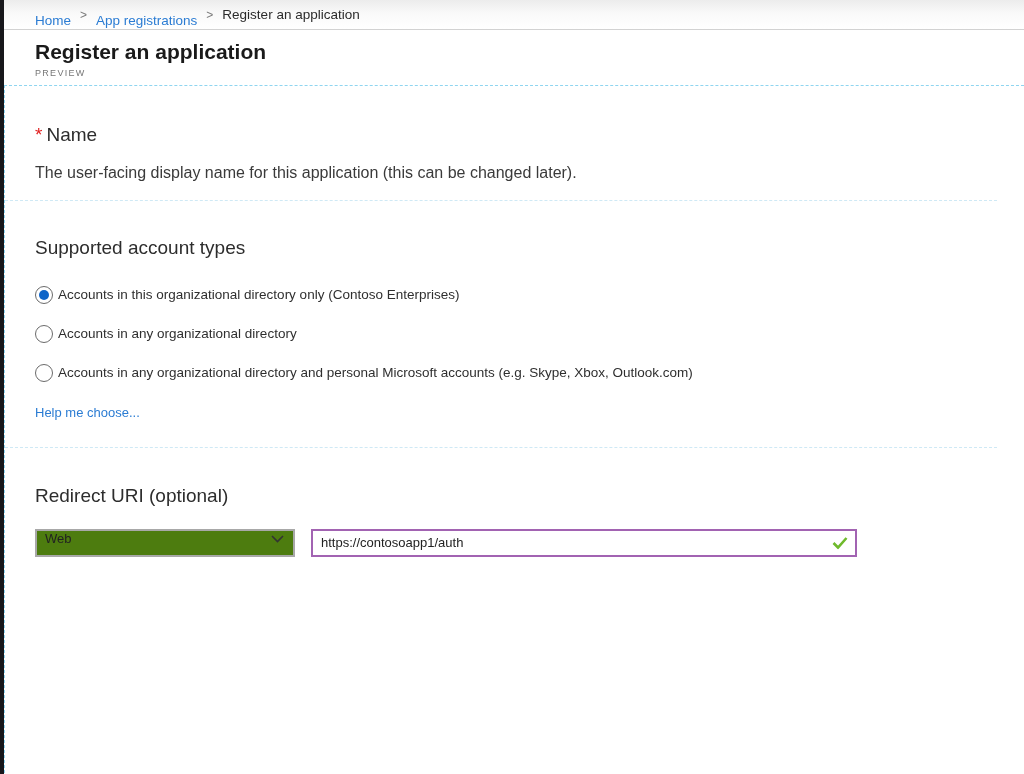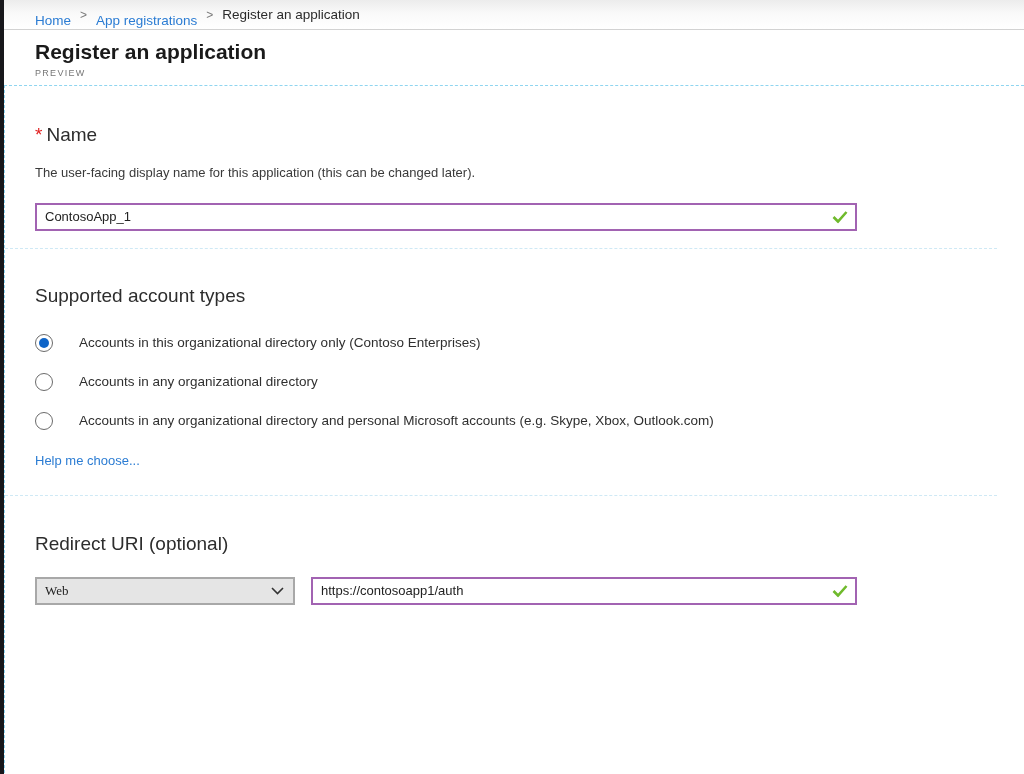--- a/index.html
+++ b/index.html
@@ -26,56 +26,56 @@
   .preview-badge { font-size: 9px; color: #767676; letter-spacing: 1.3px; margin-top: 3px; }
 
   
   .blade-content { margin-top: 7px;
     border-top: 1px dashed var(--blade-dashed, #8fd5f0);
     border-left: 1px dashed var(--blade-dashed, #8fd5f0);
     min-height: 693px; padding: 0 0 20px 30px; }
 
   .section-heading { font-size: 19px; font-weight: 400; color: #2d2d2d; }
   .req-mark { color: var(--required-red, #e02020); margin-right: 4px; }
-  .section-desc { font-size: 13px; color: #3a3a3a; margin-top: 17px; line-height: 19.5px; }
+  .section-desc { font-size: 16px; color: #3a3a3a; margin-top: 17px; line-height: 19.5px; }
 
   .h-name { margin-top: 38px; }
   .h-account { margin-top: 36px; }
   .h-redirect { margin-top: 37px; }
 
   .input-wrap { position: relative; background: #fff;
     border: 2px solid var(--input-dirty-border, #a263b2); height: 28px; }
   .input-wrap input { width: 100%; height: 100%; border: none; outline: none;
     padding: 0 28px 0 8px; font-size: 13px; color: #222; font-family: inherit; background: transparent; }
   .name-input-wrap { margin-top: 20px; width: 822px; }
   .valid-check { position: absolute; right: 7px; top: 50%; transform: translateY(-50%); }
   .valid-check svg { display: block; }
 
   .divider { border-top: 1px dashed #cfe9f5; width: 992px; margin-left: -30px; }
   .divider-1 { margin-top: 17px; }
   .divider-2 { margin-top: 26px; }
 
   .radio-group { margin-top: 27px; }
-  .radio-row { display: flex; align-items: center; gap: 26px; margin-bottom: 21px;
+  .radio-row { display: flex; align-items: center; gap: 5px; margin-bottom: 21px;
     font-size: 13.5px; color: #2f2f2f; cursor: pointer; }
   .radio-circle { width: 18px; height: 18px; border-radius: 50%;
     border: 1px solid #6b6b6b; background: #fff; position: relative; flex: 0 0 18px; }
   .radio-circle[data-selected="true"]::after { content: ""; position: absolute;
     left: 3px; top: 3px; right: 3px; bottom: 3px; border-radius: 50%;
     background: var(--radio-selected, #0f65c8); }
 
   .help-link { display: inline-block; font-size: 13px;
     color: var(--link-blue, #2b7cd3); cursor: pointer; }
 
   .redirect-desc { max-width: 812px; }
 
   .controls-row { margin-top: 22px; display: flex; gap: 16px; align-items: center; }
-  .platform-select { width: 260px; height: 28px; border: 2px solid #a8a8a8; background: #e5e5e5;
-    display: flex; align-items: center; justify-content: space-between;
-    padding: 0 9px 0 8px; font-size: 13px; color: #222; cursor: pointer; font-family: Liberation Serif, serif; }
+  .platform-select { width: 260px; height: 28px; border: 2px solid #a8a8a8; background: #4d7c0f;
+    display: flex; justify-content: space-between;
+    padding: 0 9px 0 8px; font-size: 13px; color: #222; cursor: pointer; }
   .uri-input-wrap { width: 546px; }
 </style>
 </head>
 <body>
 
 <div class="left-bar"></div>
 
 <div class="page">
 
   <div class="breadcrumb-bar">
@@ -91,28 +91,20 @@
     <div class="preview-badge">PREVIEW</div>
   </div>
 
   <div class="blade-content">
 
     <div>
       <div class="section-heading h-name">
         <span class="req-mark">*</span><span>Name</span>
       </div>
       <div class="section-desc">The user-facing display name for this application (this can be changed later).</div>
-      <div class="input-wrap name-input-wrap">
-        <input type="text" value="ContosoApp_1" style="">
-        <span class="valid-check">
-          <svg width="16" height="13" viewBox="0 0 16 13" fill="none">
-            <path d="M1.5 6.5 L6 11 L14.5 1.5" stroke="#6fba2c" stroke-width="2.6" fill="none"></path>
-          </svg>
-        </span>
-      </div>
     </div>
 
     <div class="divider divider-1"></div>
 
     <div>
       <div class="section-heading h-account">Supported account types</div>
 
       <div class="radio-group">
         <div class="radio-row">
           <span class="radio-circle" data-selected="true"></span>

